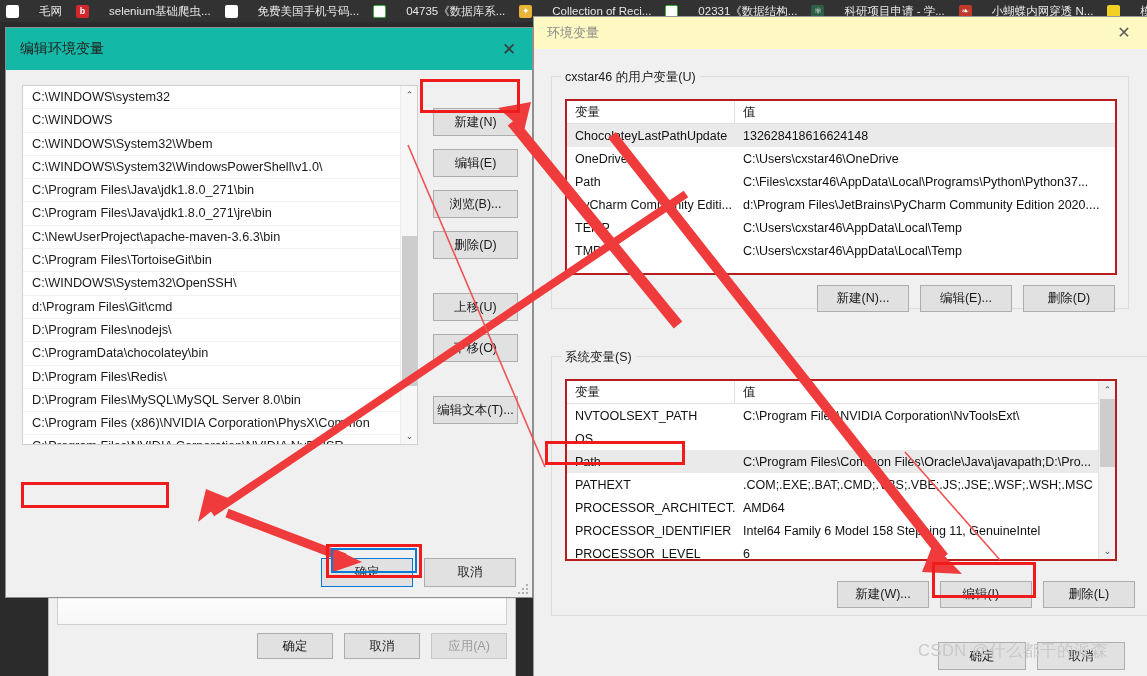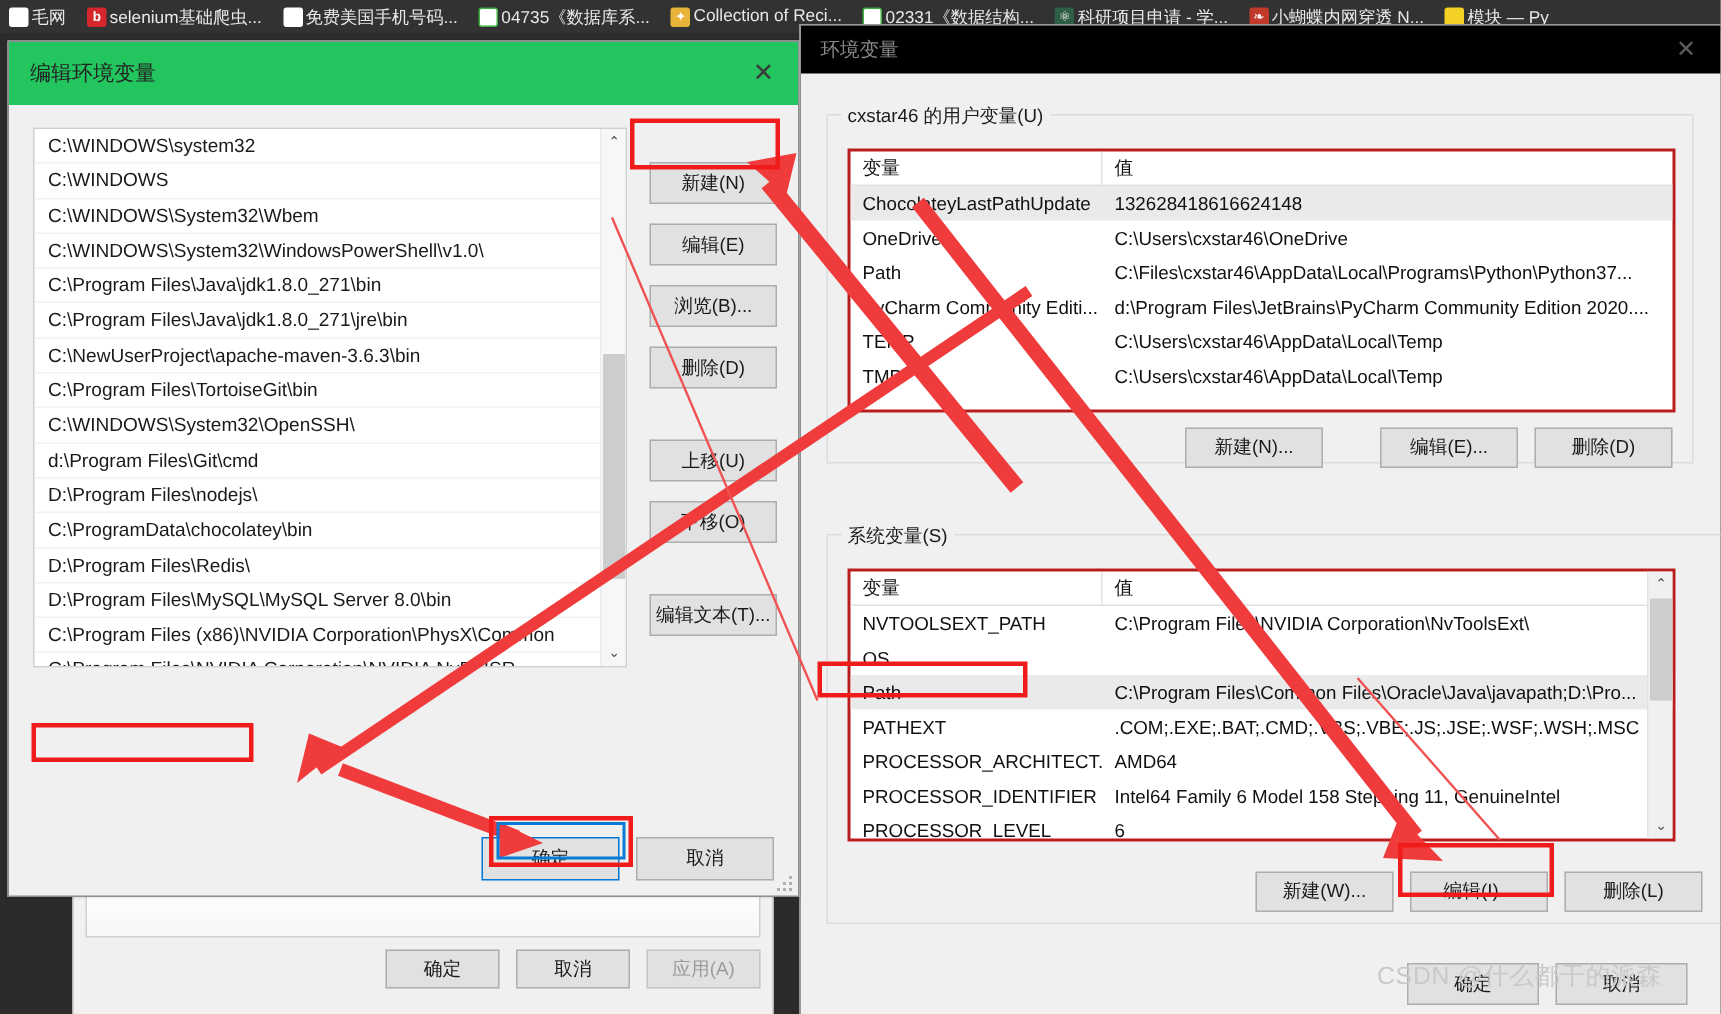--- a/index.html
+++ b/index.html
@@ -12,21 +12,21 @@
   body { background: #2b2b2b; position: relative; }
 
   
   #tabstrip {
     position: absolute; left: 0; top: 0; width: 1147px; height: 22px;
     background: #323232;
     display: flex; align-items: center;
     overflow: hidden;
   }
   .tab {
-    display: flex; align-items: center; gap: 2px;
+    display: flex; align-items: center; gap: 20px;
     height: 22px; padding: 0 8px 0 6px;
     color: #e8e8e8; font-size: 11.5px;
     white-space: nowrap; flex: 0 0 auto;
   }
   .tab .favicon {
     width: 13px; height: 13px; flex: 0 0 13px;
     border-radius: 2px;
     display: inline-block; position: relative;
     font-size: 9px; line-height: 13px; text-align: center;
     color: #fff; font-weight: bold;
@@ -71,21 +71,21 @@
   
   #envwin {
     position: absolute; left: 533px; top: 16px;
     width: 614px; height: 660px;
     background: #f0f0f0;
     border: 1px solid #9a9a9a;
     border-right: none; border-bottom: none;
   }
   #envwin .titlebar {
     position: absolute; left: 0; top: 0; right: 0; height: 32px;
-    background: #000000;
+    background: #fef9c3;
     display: flex; align-items: center;
   }
   #envwin .titlebar .title {
     margin-left: 13px; font-size: 13px; color: #8a8a8a;
   }
   #envwin .titlebar .closebtn {
     position: absolute; right: 0; top: 0; width: 46px; height: 31px;
     display: flex; align-items: center; justify-content: center;
     color: #5a5a5a; font-size: 16px; font-family: "DejaVu Sans", sans-serif;
   }
@@ -139,21 +139,21 @@
   
   #editwin {
     position: absolute; left: 5px; top: 27px;
     width: 528px; height: 571px;
     background: #f0f0f0;
     border: 1px solid #8f8f8f;
     box-shadow: 0 0 0 1px rgba(0,0,0,0.06);
   }
   #editwin .titlebar {
     position: absolute; left: 0; top: 0; right: 0; height: 42px;
-    background: #22c55e;
+    background: #14b8a6;
   }
   #editwin .titlebar .title {
     position: absolute; left: 14px; top: 12px;
     font-size: 14px; color: #222;
   }
   #editwin .titlebar .closebtn {
     position: absolute; right: 0; top: 0; width: 46px; height: 41px;
     display: flex; align-items: center; justify-content: center;
     color: #3a3a3a; font-size: 17px; font-family: "DejaVu Sans", sans-serif;
   }
@@ -323,21 +323,21 @@
         <div class="c2">C:\Users\cxstar46\AppData\Local\Temp</div>
       </div>
       <div class="lv-row">
         <div class="c1">TMP</div>
         <div class="c2">C:\Users\cxstar46\AppData\Local\Temp</div>
       </div>
     </div>
 
     <div class="btnrow" style="right:13px; top:208px;">
       <div class="winbtn" style="width:92px;height:27px;">新建(N)...</div>
-      <div class="winbtn" style="width:92px;height:27px;margin-left:27px;">编辑(E)...</div>
+      <div class="winbtn" style="width:92px;height:27px;">编辑(E)...</div>
       <div class="winbtn" style="width:92px;height:27px;">删除(D)</div>
     </div>
   </div>
 
   <div class="groupbox" style="left:17px; top:339px; width:598px; height:260px;padding-left:16px;">
     <span class="legend">系统变量(S)</span>
 
     <div class="lv" style="left:13px; top:22px; width:552px; height:182px;">
       <div class="lv-head">
         <div class="c1">变量</div>

